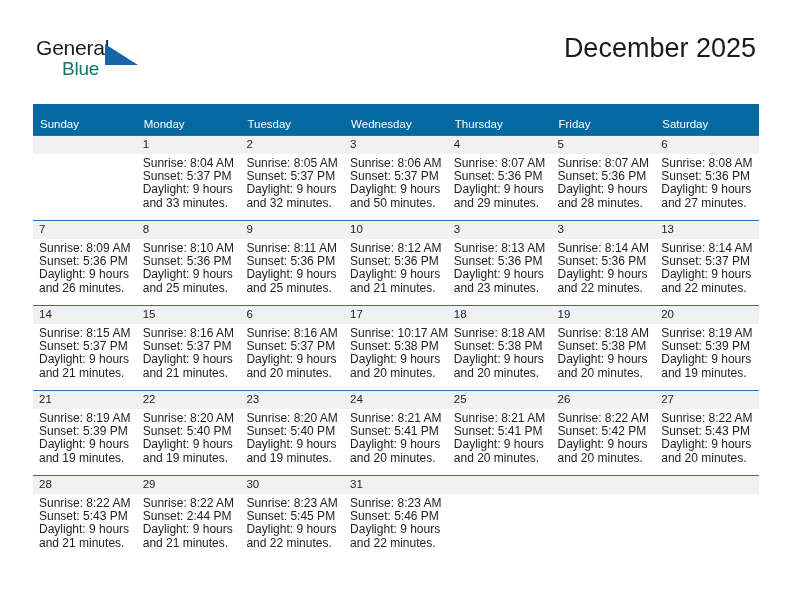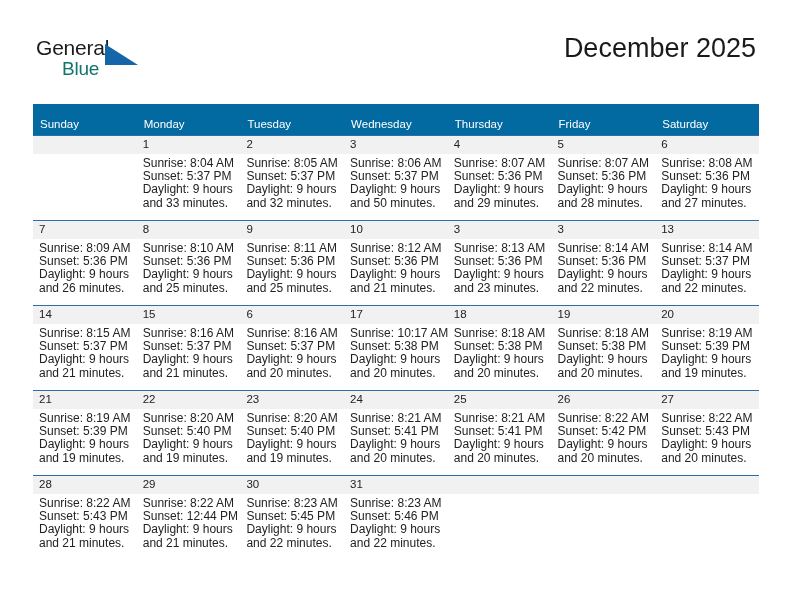--- a/index.html
+++ b/index.html
@@ -505,21 +505,21 @@
               <div>Daylight: 9 hours</div>
               <div>and 21 minutes.</div>
             </div>
           </div>
         </td>
         <td>
           <div class="daycell">
             <span class="daynum">29</span>
             <div class="info">
               <div>Sunrise: 8:22 AM</div>
-              <div>Sunset: 12:44 PM</div>
+              <div>Sunset: 2:44 PM</div>
               <div>Daylight: 9 hours</div>
               <div>and 21 minutes.</div>
             </div>
           </div>
         </td>
         <td>
           <div class="daycell">
             <span class="daynum">30</span>
             <div class="info">
               <div>Sunrise: 8:23 AM</div>

